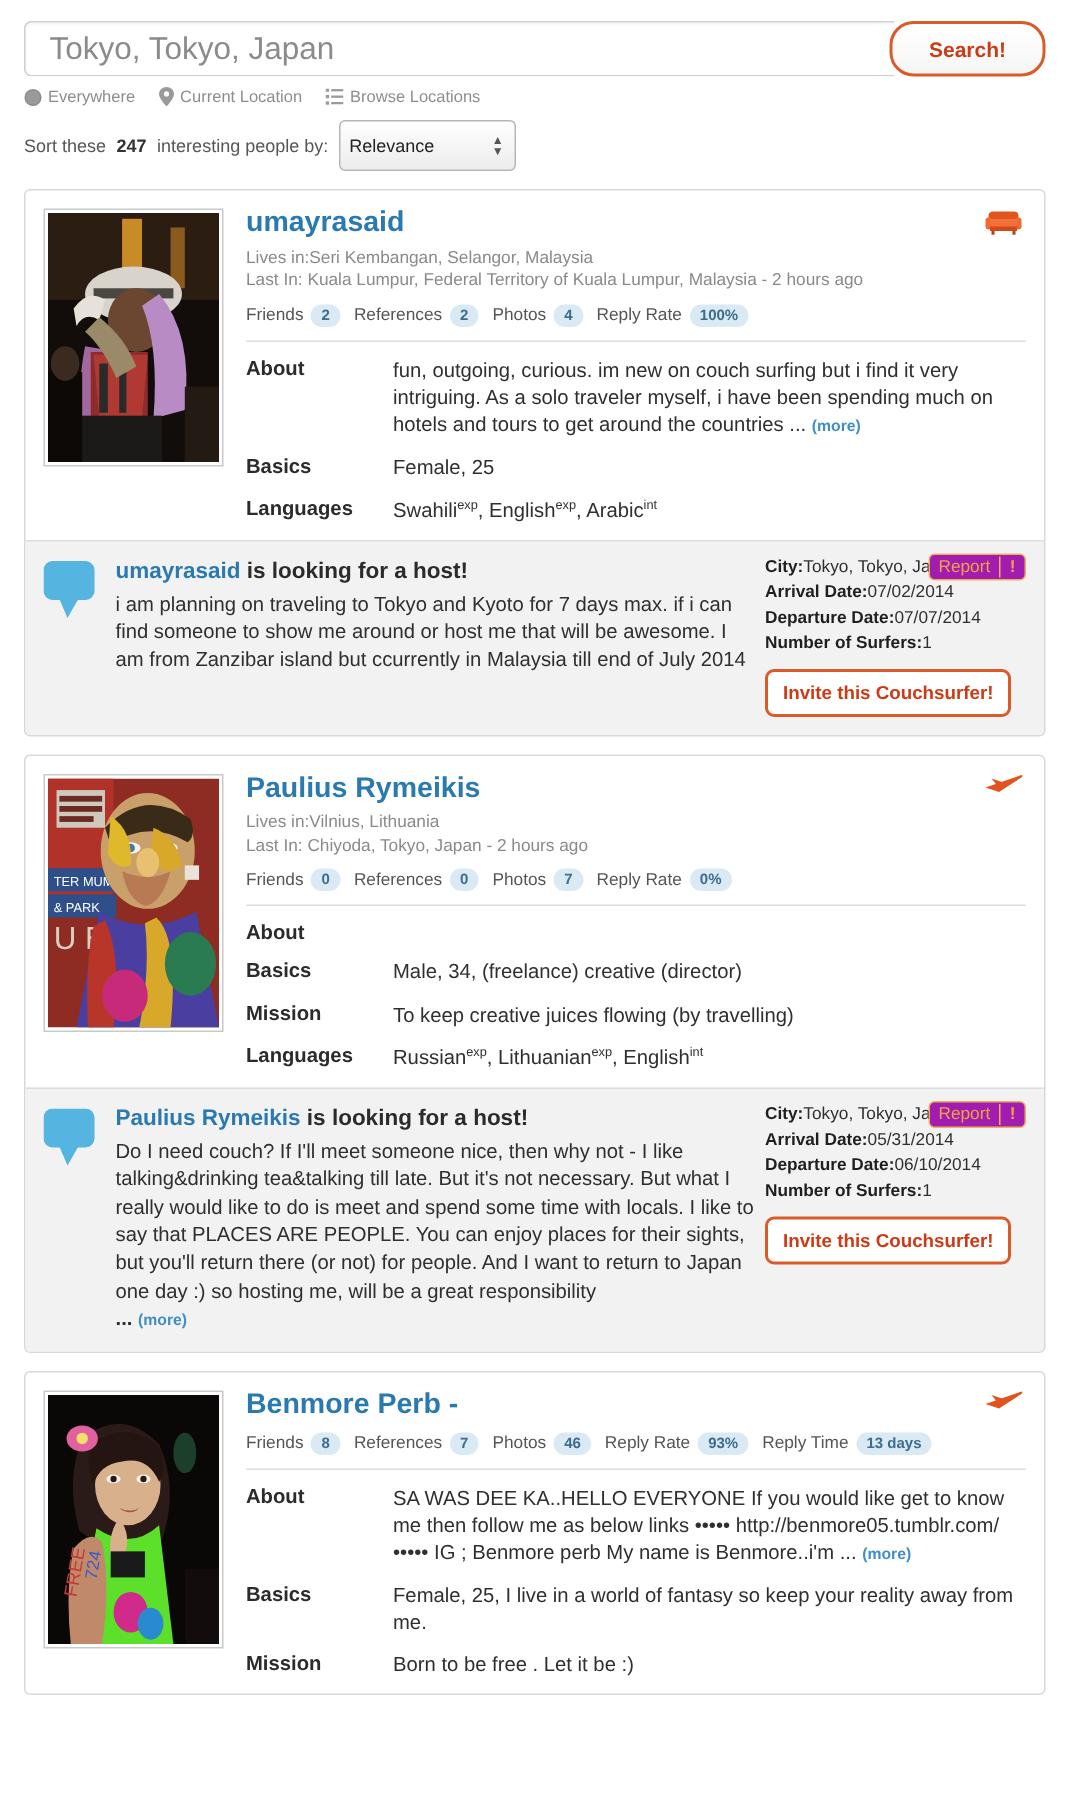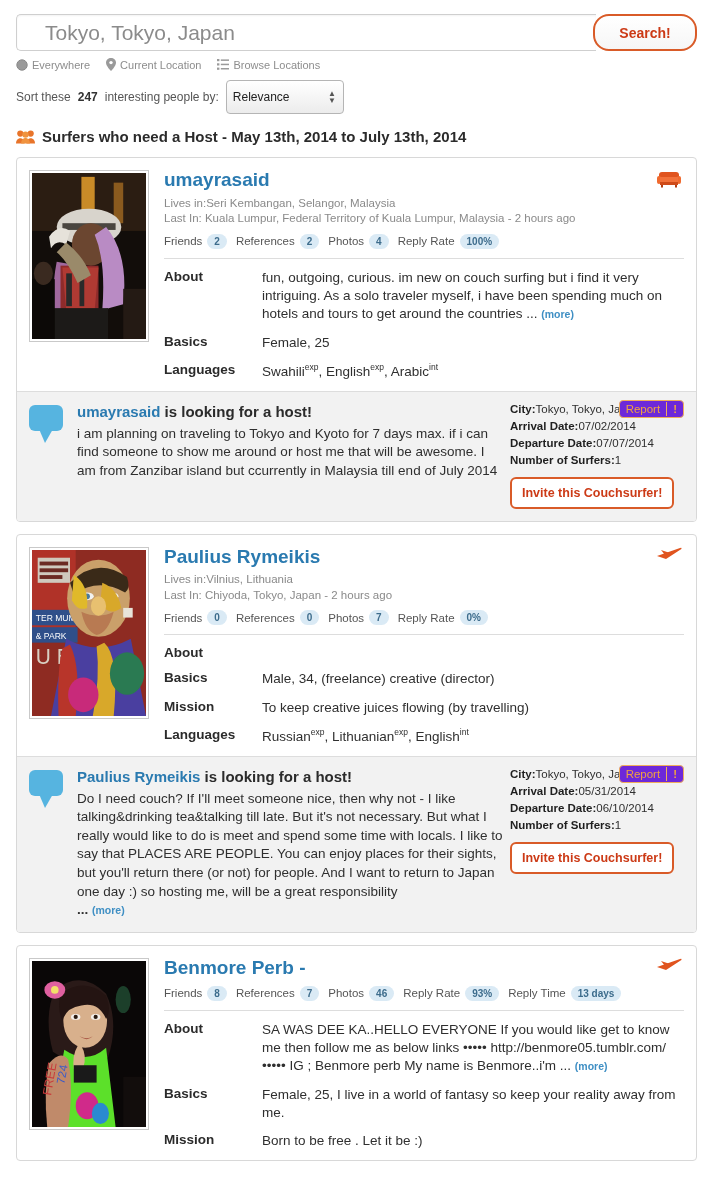--- a/index.html
+++ b/index.html
@@ -21,21 +21,21 @@
     height: 37px;
   }
   .search-input {
     flex: 1;
     border: 1px solid #cfcfcf;
     border-right: none;
     border-radius: 5px 0 0 5px;
     background: #fff;
     font-size: 21px;
     color: #8b8b8b;
-    padding: 0 28px;
+    padding: 0 16px;
     font-family: "Liberation Sans", sans-serif;
     outline: none;
     box-shadow: inset 0 1px 2px rgba(0,0,0,.05);
   }
   .search-input::placeholder { color:#9a9a9a; }
   .search-btn {
     width: 104px;
     border: 2px solid #d95b28;
     border-radius: 16px;
     background: linear-gradient(#ffffff,#f6f6f6);
@@ -161,21 +161,21 @@
     font-weight: bold;
     font-size: 12.5px;
     padding: 7px 10px;
     cursor: pointer;
     font-family: "Liberation Sans", sans-serif;
     white-space: nowrap;
   }
   .report-btn {
     position: absolute; right: 12px; top: 8px;
     border: 1px solid #f0ad5c; border-radius: 4px;
-    background: #6d28d9; color: #f0a340;
+    background: #a21caf; color: #f0a340;
     font-size: 11.5px; padding: 1px 0; cursor: pointer;
     display: flex; align-items: stretch;
     font-family: "Liberation Sans", sans-serif;
   }
   .report-btn .lab { padding: 1px 6px; }
   .report-btn .bang { padding: 1px 6px; border-left: 1px solid #f0ad5c; font-weight: bold; }
 </style>
 </head>
 <body>
 
@@ -224,33 +224,20 @@
   <div class="sortrow">
     <span>Sort these</span>
     <b>247</b>
     <span>interesting people by:</span>
     <span class="selbox">
       <span>Relevance</span>
       <span class="arrows">▲<br>▼</span>
     </span>
   </div>
 
-  <div class="sectitle">
-    <span class="ic">
-      <svg width="19" height="14" viewBox="0 0 19 14">
-        <circle cx="4.3" cy="3.6" r="3.1" fill="#e8742a"></circle>
-        <circle cx="14.7" cy="3.6" r="3.1" fill="#e8742a"></circle>
-        <path d="M0 13.5c0-3.2 1.9-5.3 4.3-5.3s4.3 2.1 4.3 5.3z" fill="#e8742a"></path>
-        <path d="M10.4 13.5c0-3.2 1.9-5.3 4.3-5.3S19 10.3 19 13.5z" fill="#e8742a"></path>
-        <circle cx="9.5" cy="4.6" r="3.2" fill="#f0933f"></circle>
-        <path d="M5.1 13.5c0-3.3 2-5.5 4.4-5.5s4.4 2.2 4.4 5.5z" fill="#f0933f"></path>
-      </svg>
-    </span>
-    <span>Surfers who need a Host - May 13th, 2014 to July 13th, 2014</span>
-  </div>
 
   <div class="card">
     <div class="card-top">
       <div class="avatar">
         <svg class="avatar-img" viewBox="0 0 120 172" preserveAspectRatio="none">
           <rect width="120" height="172" fill="#120d0a"></rect>
           <rect x="0" y="0" width="120" height="60" fill="#2b1d12"></rect>
           <rect x="52" y="4" width="14" height="52" fill="#c98b28"></rect>
           <rect x="86" y="10" width="10" height="42" fill="#8a5a1e"></rect>
           <ellipse cx="60" cy="56" rx="34" ry="19" fill="#d8d4cc"></ellipse>

